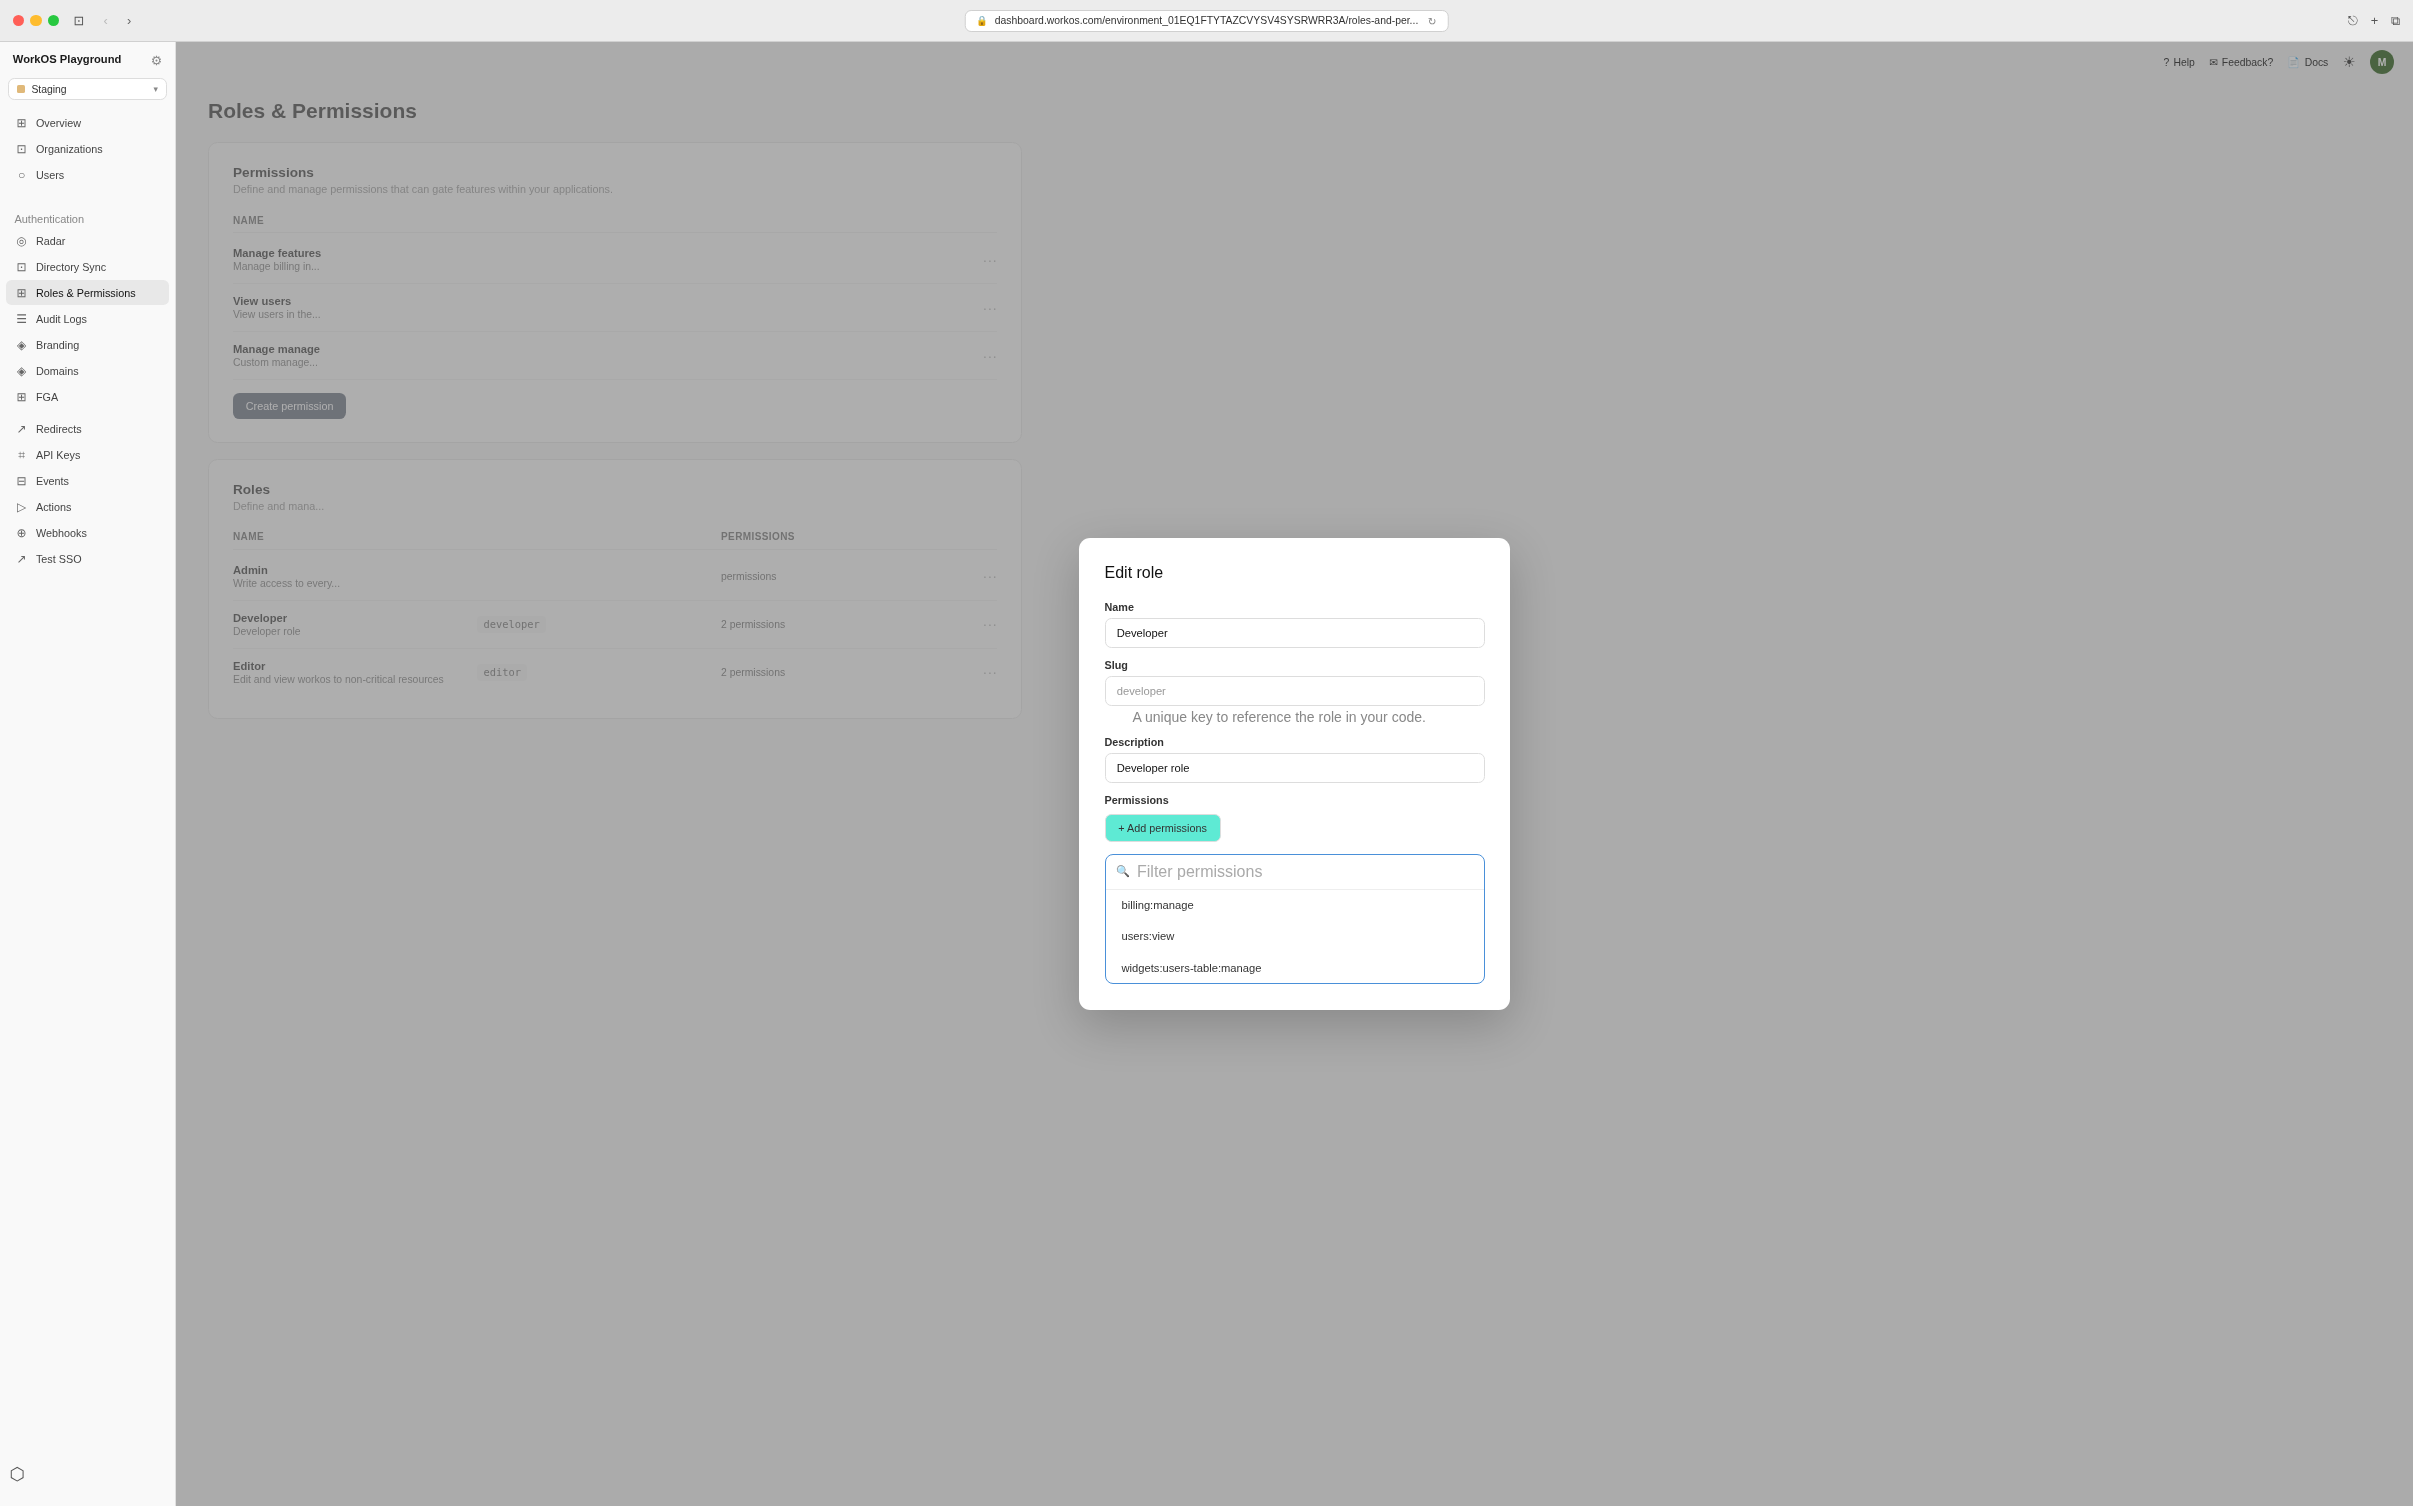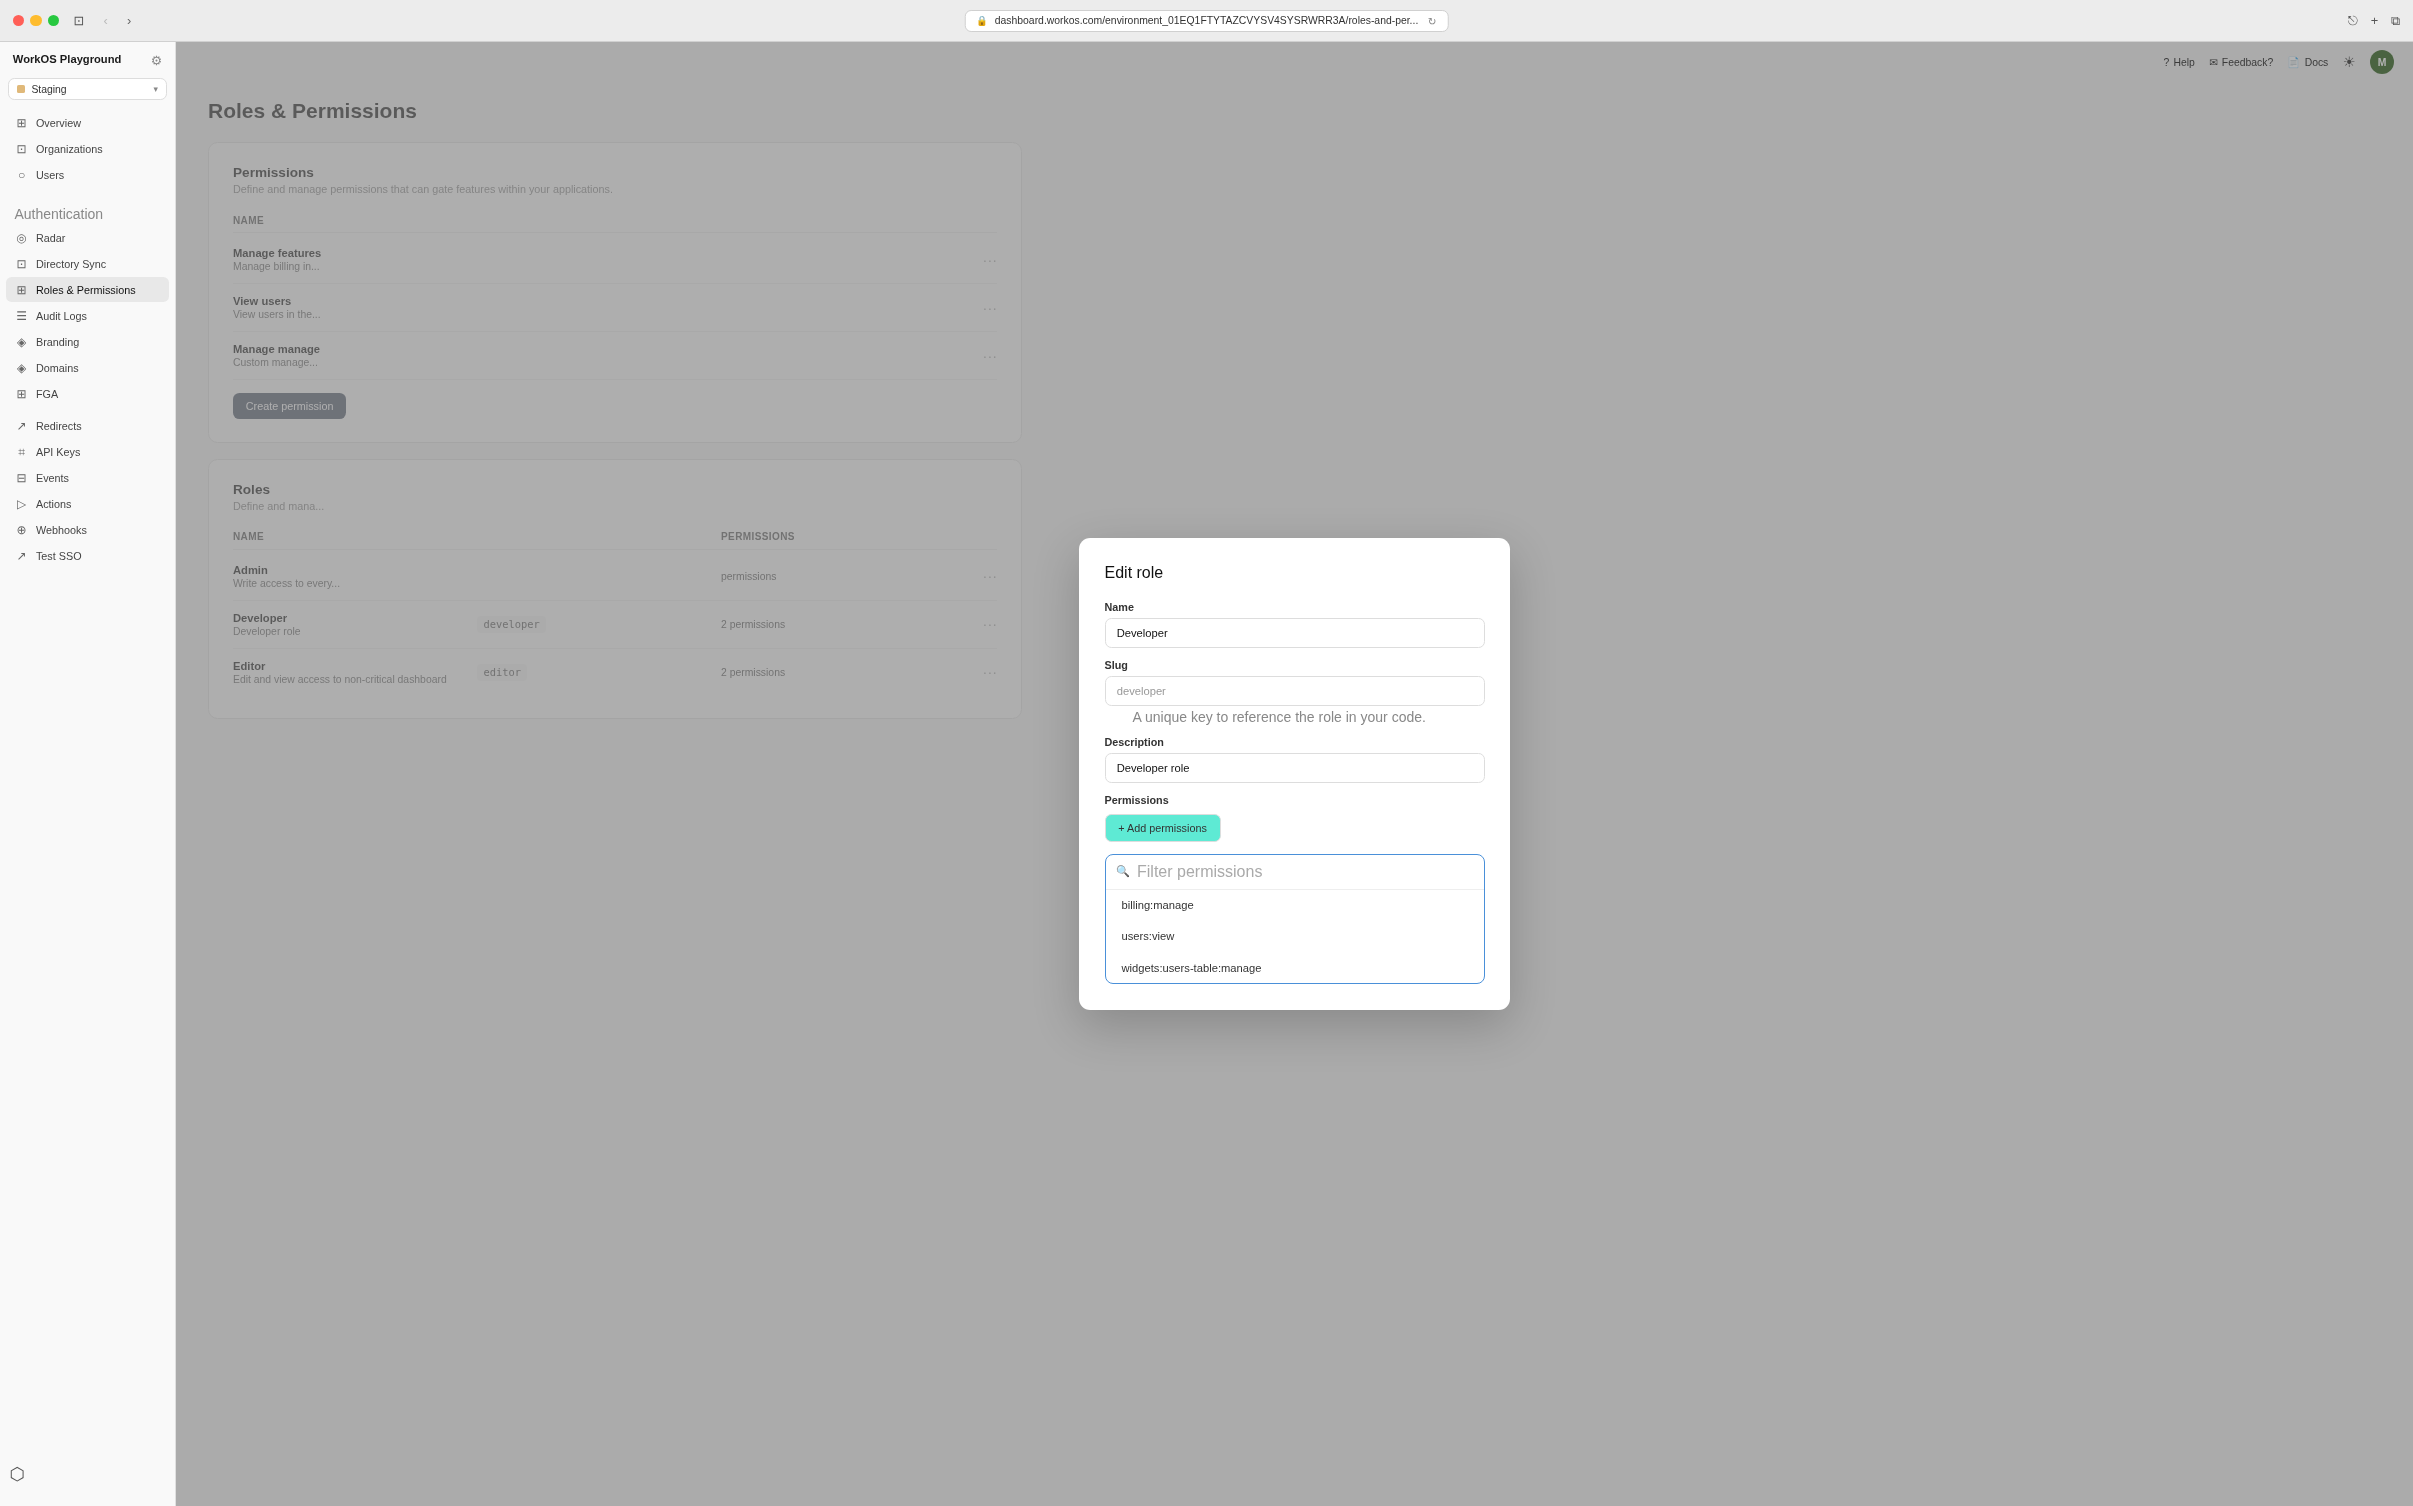--- a/index.html
+++ b/index.html
@@ -30,21 +30,21 @@
     .app-name { font-size: 11.2px; font-weight: 600; color: #1a1a1a; }
     .gear-btn { background: none; border: none; font-size: 12.8px; color: #888; cursor: pointer; }
     .env-selector { margin: 3.2px 8px 9.6px; background: white; border: 0.8px solid #ddd; border-radius: 6.4px; padding: 4.8px 8px; display: flex; align-items: center; gap: 6.4px; cursor: pointer; font-size: 10.4px; color: #333; }
     .env-selector .chevron { margin-left: auto; color: #888; font-size: 8.8px; }
     .env-dot { width: 8px; height: 8px; border-radius: 1.6px; background: #e0b97a; display: inline-block; }
 
     .sidebar-nav { padding: 0 6.4px; }
     .nav-item { display: flex; align-items: center; gap: 7.2px; padding: 5.6px 8px; border-radius: 5.6px; cursor: pointer; font-size: 10.8px; color: #444; margin-bottom: 0.8px; }
     .nav-item.active { background: #e8e8e8; font-weight: 500; color: #111; }
     .nav-item .icon { font-size: 12px; color: #666; width: 14.4px; text-align: center; }
-    .nav-section-label { font-size: 14px; color: #888; font-weight: 500; padding: 8px 8px 3.2px; margin-top: 11px; }
+    .nav-section-label { font-size: 11px; color: #888; font-weight: 500; padding: 8px 8px 3.2px; margin-top: 18px; }
 
     .sidebar-bottom { margin-top: auto; padding: 8px 9.6px; }
     .sidebar-bottom-icon { font-size: 17.6px; color: #555; cursor: pointer; }
 
     
     .main { flex: 1; overflow-y: auto; background: #f5f5f5; position: relative; }
 
     
     .top-header { background: #f5f5f5; padding: 8px 19px 0; display: flex; align-items: center; justify-content: flex-end; gap: 12.8px; border-bottom: 0.8px solid transparent; }
     .top-header-links { display: flex; gap: 14.4px; align-items: center; margin-left: auto; }
@@ -304,21 +304,21 @@
           </div>
           <div>
             <span class="row-slug">developer</span>
           </div>
           <div class="row-perms">2 permissions</div>
           <button class="more-btn">···</button>
         </div>
         <div class="table-row">
           <div>
             <div class="row-name">Editor</div>
-            <div class="row-desc">Edit and view access to non-critical dashboard</div>
+            <div class="row-desc">Edit and view workos to non-critical resources</div>
           </div>
           <div>
             <span class="row-slug">editor</span>
           </div>
           <div class="row-perms">2 permissions</div>
           <button class="more-btn">···</button>
         </div>
       </div>
     </div>
 

